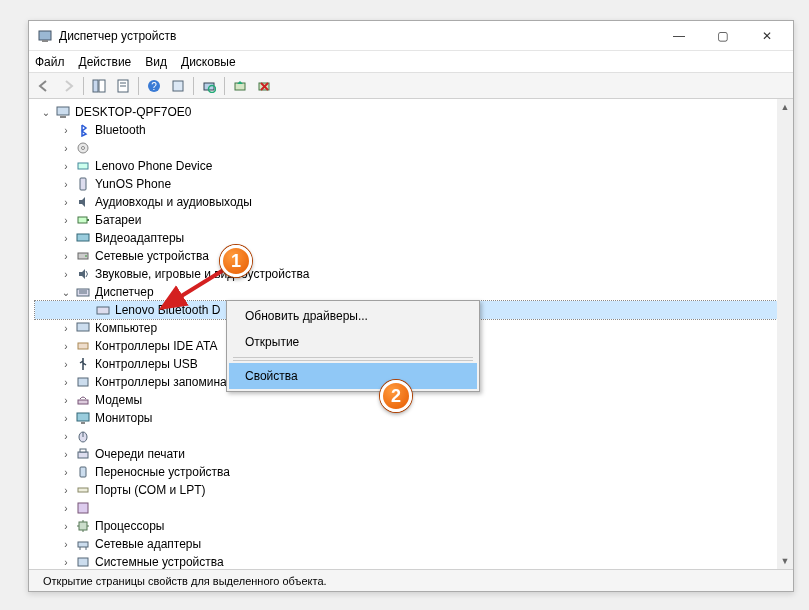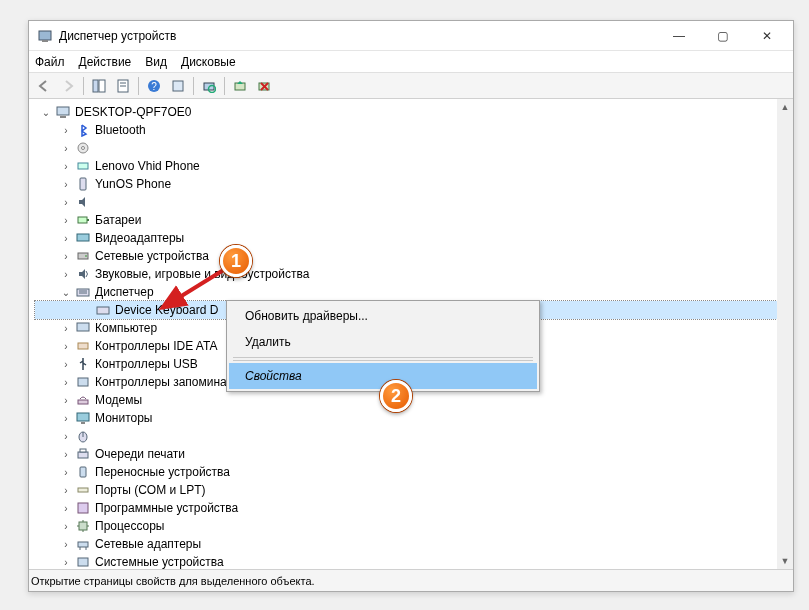--- a/index.html
+++ b/index.html
@@ -98,44 +98,43 @@
     margin-right: 4px;
     display: inline-flex; align-items: center; justify-content: center;
   }
   .node.selected {
     background: #cde8ff;
     outline: 1px dotted #888;
   }
   .context-menu {
     position: absolute;
     left: 226px; top: 300px;
-    width: 314px;
+    width: 254px;
     background: #f2f2f2;
     border: 1px solid #a0a0a0;
     box-shadow: 2px 2px 4px rgba(0,0,0,0.25);
     padding: 2px;
     font-size: 12px;
     z-index: 10;
   }
   .ctx-item {
     padding: 6px 16px;
     cursor: default;
   }
   .ctx-item.highlighted {
     background: #90c8f6;
-    font-style: italic;
   }
   .ctx-sep {
     height: 1px; background: #c8c8c8; margin: 2px 4px;
   }
   .statusbar {
     height: 22px;
     border-top: 1px solid #d0d0d0;
     display: flex; align-items: center;
-    padding: 0 2px;
+    padding: 0 14px;
     background: #f5f5f5;
     font-size: 11px;
   }
   .scrollbar-v {
     position: absolute;
     right: 0; top: 0; bottom: 0;
     width: 16px;
     background: #f0f0f0;
     display: flex; flex-direction: column;
   }
@@ -291,38 +290,39 @@
             </svg>
           </span>
         </div>
       <div class="node indent1">
           <span class="expander">›</span>
           <span class="dev-icon">
             <svg width="14" height="14">
               <rect x="2" y="4" width="10" height="6" fill="#cfe" stroke="#489"></rect>
             </svg>
           </span>
-          <span>Lenovo Vhid Phone</span>
+          <span>Lenovo Phone Device</span>
         </div>
       <div class="node indent1">
           <span class="expander">›</span>
           <span class="dev-icon">
             <svg width="14" height="14">
               <rect x="4" y="1" width="6" height="12" rx="1" fill="#dde" stroke="#567"></rect>
             </svg>
           </span>
           <span>YunOS Phone</span>
         </div>
       <div class="node indent1">
           <span class="expander">›</span>
           <span class="dev-icon">
             <svg width="14" height="14">
               <path d="M3 5 H6 L9 2 V12 L6 9 H3 Z" fill="#567"></path>
             </svg>
           </span>
+          <span>Аудиовходы и аудиовыходы</span>
         </div>
       <div class="node indent1">
           <span class="expander">›</span>
           <span class="dev-icon">
             <svg width="14" height="14">
               <rect x="2" y="4" width="9" height="6" fill="#cfc" stroke="#474"></rect>
               <rect x="11" y="6" width="2" height="2" fill="#474"></rect>
             </svg>
           </span>
           <span>Батареи</span>
@@ -368,21 +368,21 @@
           <span>Диспетчер</span>
         </div>
 
       <div class="node indent2 selected">
           <span class="expander"></span>
           <span class="dev-icon">
             <svg width="14" height="14">
               <rect x="1" y="4" width="12" height="7" fill="#dde" stroke="#567"></rect>
             </svg>
           </span>
-          <span>Device Keyboard D</span>
+          <span>Lenovo Bluetooth D</span>
         </div>
 
       <div class="node indent1">
           <span class="expander">›</span>
           <span class="dev-icon">
             <svg width="14" height="14">
               <rect x="1" y="2" width="12" height="8" fill="#cde" stroke="#567"></rect>
             </svg>
           </span>
           <span>Компьютер</span>
@@ -471,21 +471,20 @@
           </span>
           <span>Порты (COM и LPT)</span>
         </div>
       <div class="node indent1">
           <span class="expander">›</span>
           <span class="dev-icon">
             <svg width="14" height="14">
               <rect x="2" y="2" width="10" height="10" fill="#dce" stroke="#757"></rect>
             </svg>
           </span>
-          <span>Программные устройства</span>
         </div>
       <div class="node indent1">
           <span class="expander">›</span>
           <span class="dev-icon">
             <svg width="14" height="14">
               <rect x="3" y="3" width="8" height="8" fill="#cdc" stroke="#575"></rect>
               <line x1="7" y1="1" x2="7" y2="3" stroke="#575"></line>
               <line x1="7" y1="11" x2="7" y2="13" stroke="#575"></line>
               <line x1="1" y1="7" x2="3" y2="7" stroke="#575"></line>
               <line x1="11" y1="7" x2="13" y2="7" stroke="#575"></line>
@@ -524,21 +523,21 @@
   </div>
 
   <div class="statusbar">
     <span>Открытие страницы свойств для выделенного объекта.</span>
   </div>
 
 </div>
 
 <div class="context-menu">
   <div class="ctx-item">Обновить драйверы...</div>
-  <div class="ctx-item">Удалить</div>
+  <div class="ctx-item">Открытие</div>
   <div class="ctx-sep"></div>
   <div class="ctx-sep"></div>
   <div class="ctx-item highlighted">Свойства</div>
 </div>
 
 <svg class="arrow" style="left:150px; top:258px;" width="90" height="60">
   <defs>
       <marker id="ah" markerWidth="8" markerHeight="8" refX="6" refY="3" orient="auto">
         <path d="M0,0 L7,3 L0,6 Z" fill="#d42020"></path>
       </marker>

